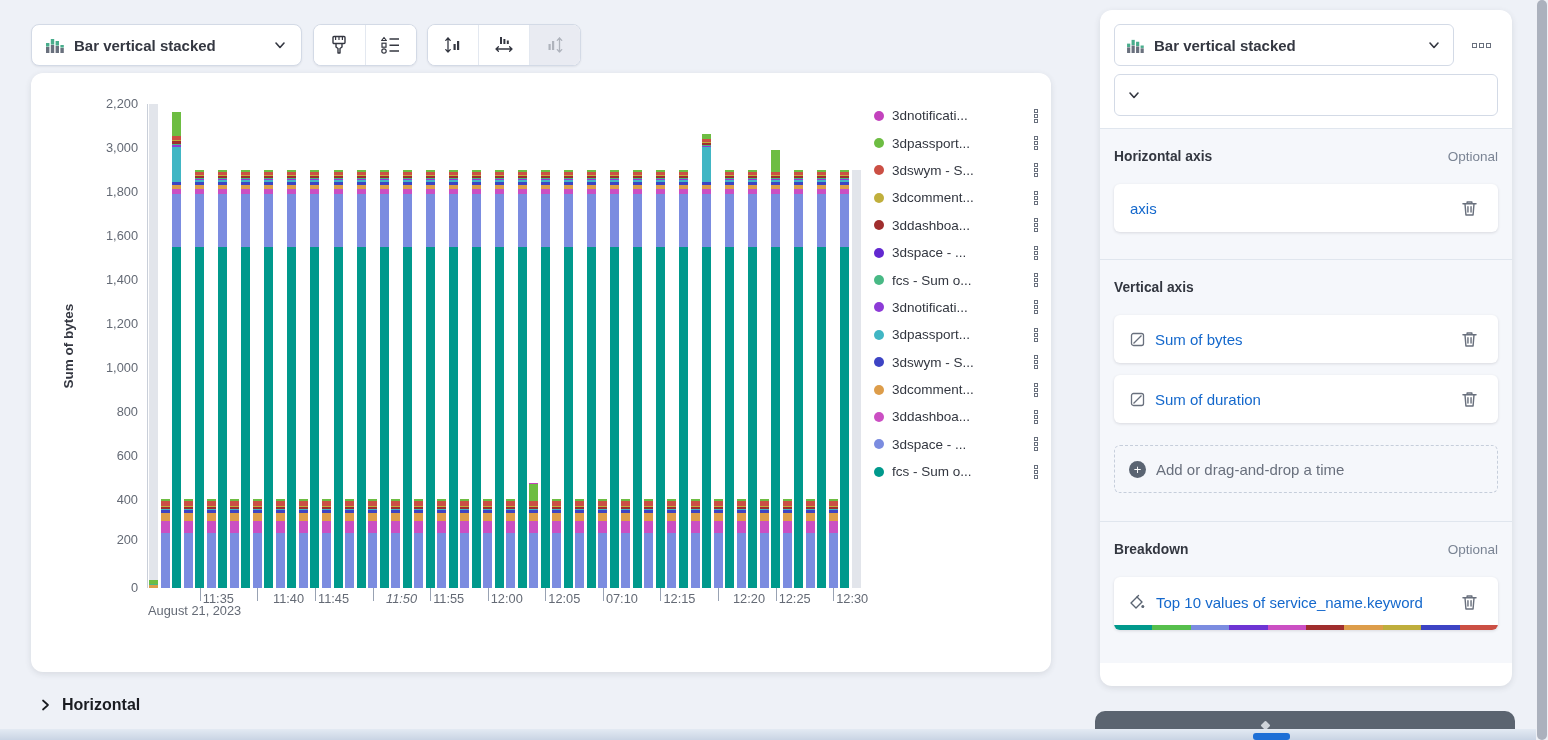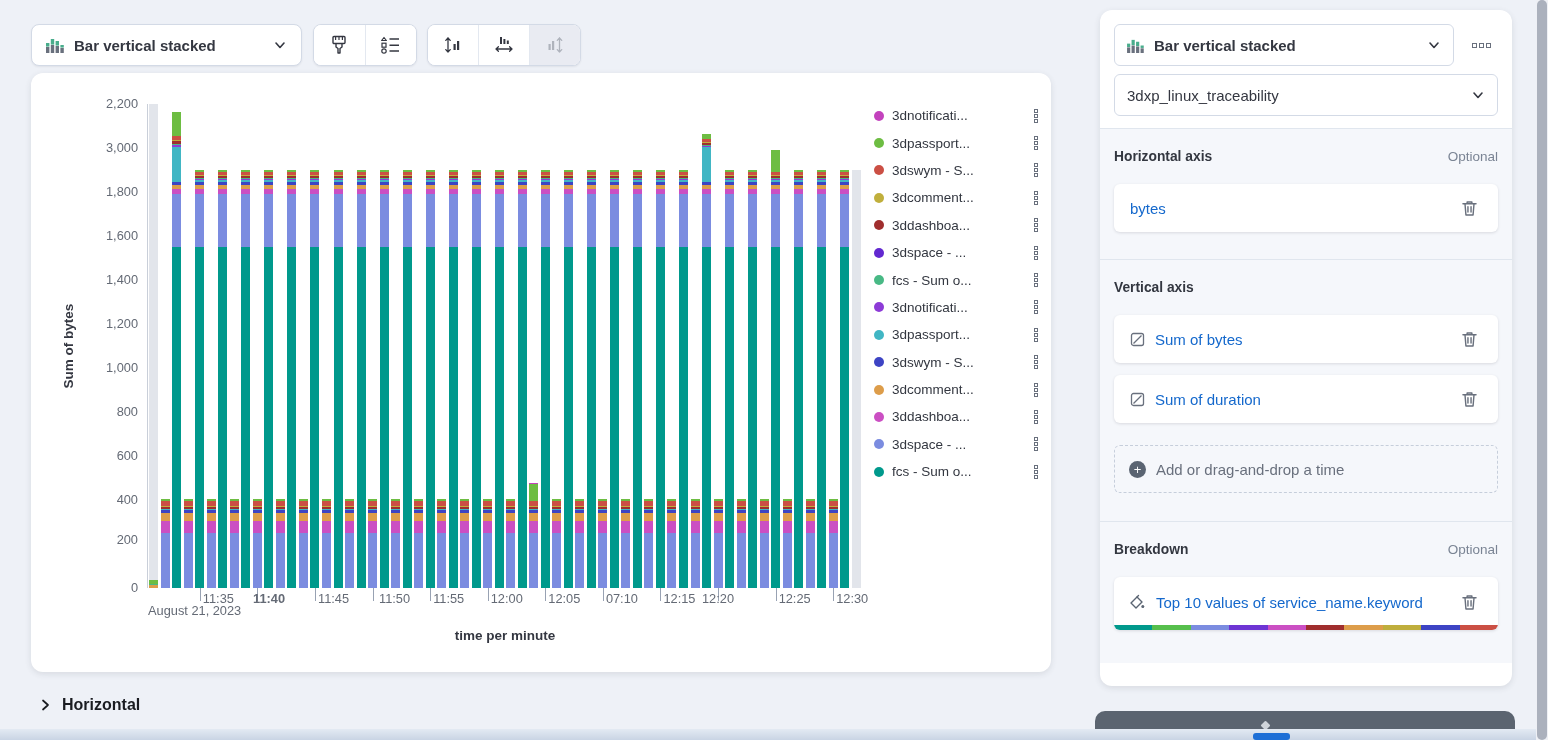--- a/index.html
+++ b/index.html
@@ -169,44 +169,43 @@
         <div class="y-lab" style="top: 168px;">1,400</div>
         <div class="y-lab" style="top: 124px;">1,600</div>
         <div class="y-lab" style="top: 80px;">1,800</div>
         <div class="y-lab" style="top: 36px;">3,000</div>
         <div class="y-lab" style="top: -8px;">2,200</div>
       </div>
     <div class="x-axis">
         <div class="x-tickline" style="left: 51.8226px;"></div>
         <div class="x-lab" style="left: 54.8226px;">11:35</div>
         <div class="x-tickline" style="left: 109.403px;"></div>
-        <div class="x-lab" style="left: 105px; font-weight: bold;">11:40</div>
+        <div class="x-lab" style="left: 125px;">11:40</div>
         <div class="x-tickline" style="left: 166.984px;"></div>
         <div class="x-lab" style="left: 169.984px;">11:45</div>
         <div class="x-tickline" style="left: 224.565px;"></div>
-        <div class="x-lab" style="left: 231px;">11:50</div>
+        <div class="x-lab" style="left: 238px; font-style: italic;">11:50</div>
         <div class="x-tickline" style="left: 282.145px;"></div>
         <div class="x-lab" style="left: 285.145px;">11:55</div>
         <div class="x-tickline" style="left: 339.726px;"></div>
         <div class="x-lab" style="left: 342.726px;">12:00</div>
         <div class="x-tickline" style="left: 397.306px;"></div>
         <div class="x-lab" style="left: 400.306px;">12:05</div>
         <div class="x-tickline" style="left: 454.887px;"></div>
         <div class="x-lab" style="left: 457.887px;">07:10</div>
         <div class="x-tickline" style="left: 512.468px;"></div>
         <div class="x-lab" style="left: 515.468px;">12:15</div>
         <div class="x-tickline" style="left: 570.048px;"></div>
-        <div class="x-lab" style="left: 554px;">12:20</div>
+        <div class="x-lab" style="left: 585px;">12:20</div>
         <div class="x-tickline" style="left: 627.629px;"></div>
         <div class="x-lab" style="left: 630.629px;">12:25</div>
         <div class="x-tickline" style="left: 685.21px;"></div>
         <div class="x-lab" style="left: 688.21px;">12:30</div>
       </div>
     <div class="x-date">August 21, 2023</div>
-    <div class="x-title">time per minute</div>
   <div class="bar-stack" style="left: 1.25806px; width: 9px;">
         <div class="seg" style="height: 484px; background: rgb(226, 229, 235);"></div>
       </div>
       <div class="bar-stack" style="left: 1.25806px; width: 9px;">
         <div class="seg" style="height: 2.64px; background: rgb(221, 157, 74);"></div>
         <div class="seg" style="height: 1.76px; background: rgb(72, 185, 133);"></div>
         <div class="seg" style="height: 3.52px; background: rgb(109, 189, 66);"></div>
       </div>
       <div class="bar-stack" style="left: 12.7742px; width: 9px;">
         <div class="seg" style="height: 55px; background: rgb(123, 140, 224);"></div>
@@ -1153,37 +1152,36 @@
       <div class="icon-btn">
         <span class="boxes-h">
             <i></i>
             <i></i>
             <i></i>
           </span>
       </div>
     </div>
     <div class="rp-row" style="margin-top:8px;">
       <div class="select">
-        <span class="sel-label grow">3dxp_linux_traceability</span>
         <span>
           <svg width="14" height="14" viewBox="0 0 14 14">
               <polyline points="3,5 7,9.5 11,5" fill="none" stroke="#343741" stroke-width="1.6" stroke-linecap="round" stroke-linejoin="round"></polyline>
             </svg>
         </span>
       </div>
     </div>
   </div>
 
   <div class="section" style="height:131px;">
     <div class="sec-title-row">
       <span class="sec-title">Horizontal axis</span>
       <span class="sec-optional">Optional</span>
     </div>
     <div class="dim-card">
-      <span class="dim-label">bytes</span>
+      <span class="dim-label">axis</span>
       <span class="icon-btn">
         <svg width="19" height="19" viewBox="0 0 16 16">
           <path d="M2.5 4 H13.5 M6 4 V2.5 H10 V4 M4.2 4 L5 13.5 H11 L11.8 4 M6.7 6.5 V11 M9.3 6.5 V11" fill="none" stroke="#69707d" stroke-width="1.2" stroke-linecap="round" stroke-linejoin="round"></path>
         </svg>
       </span>
     </div>
   </div>
 
   <div class="section" style="height:262px;">
     <div class="sec-title-row" style="justify-content:flex-start;">

